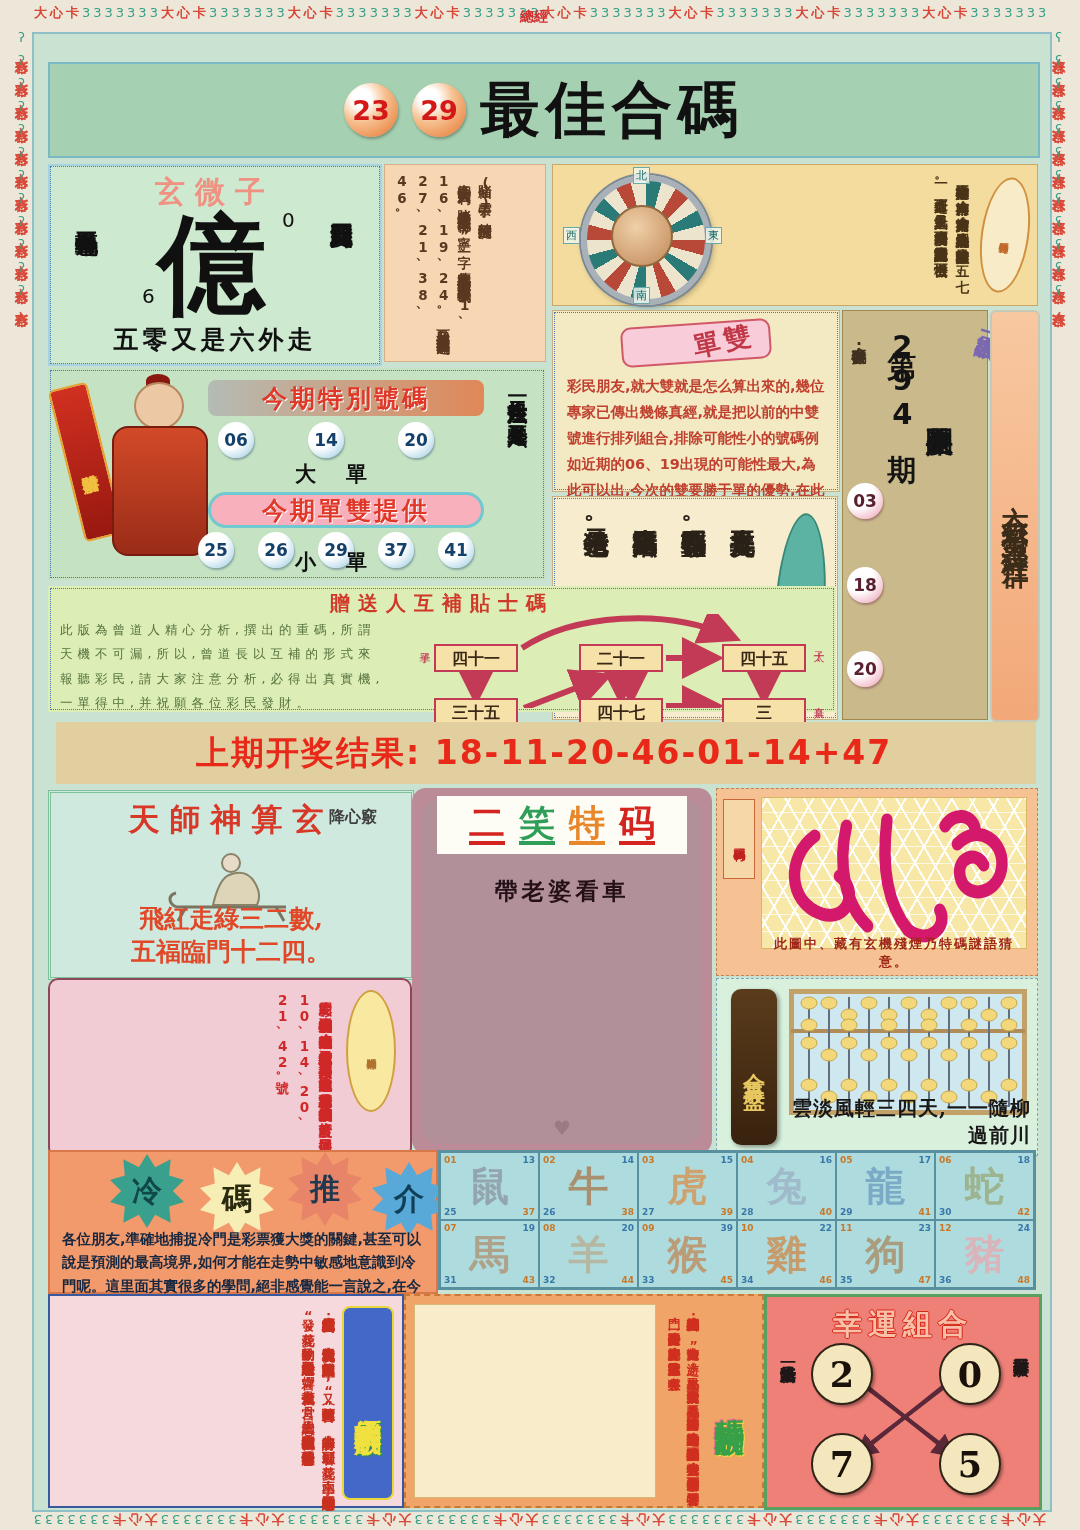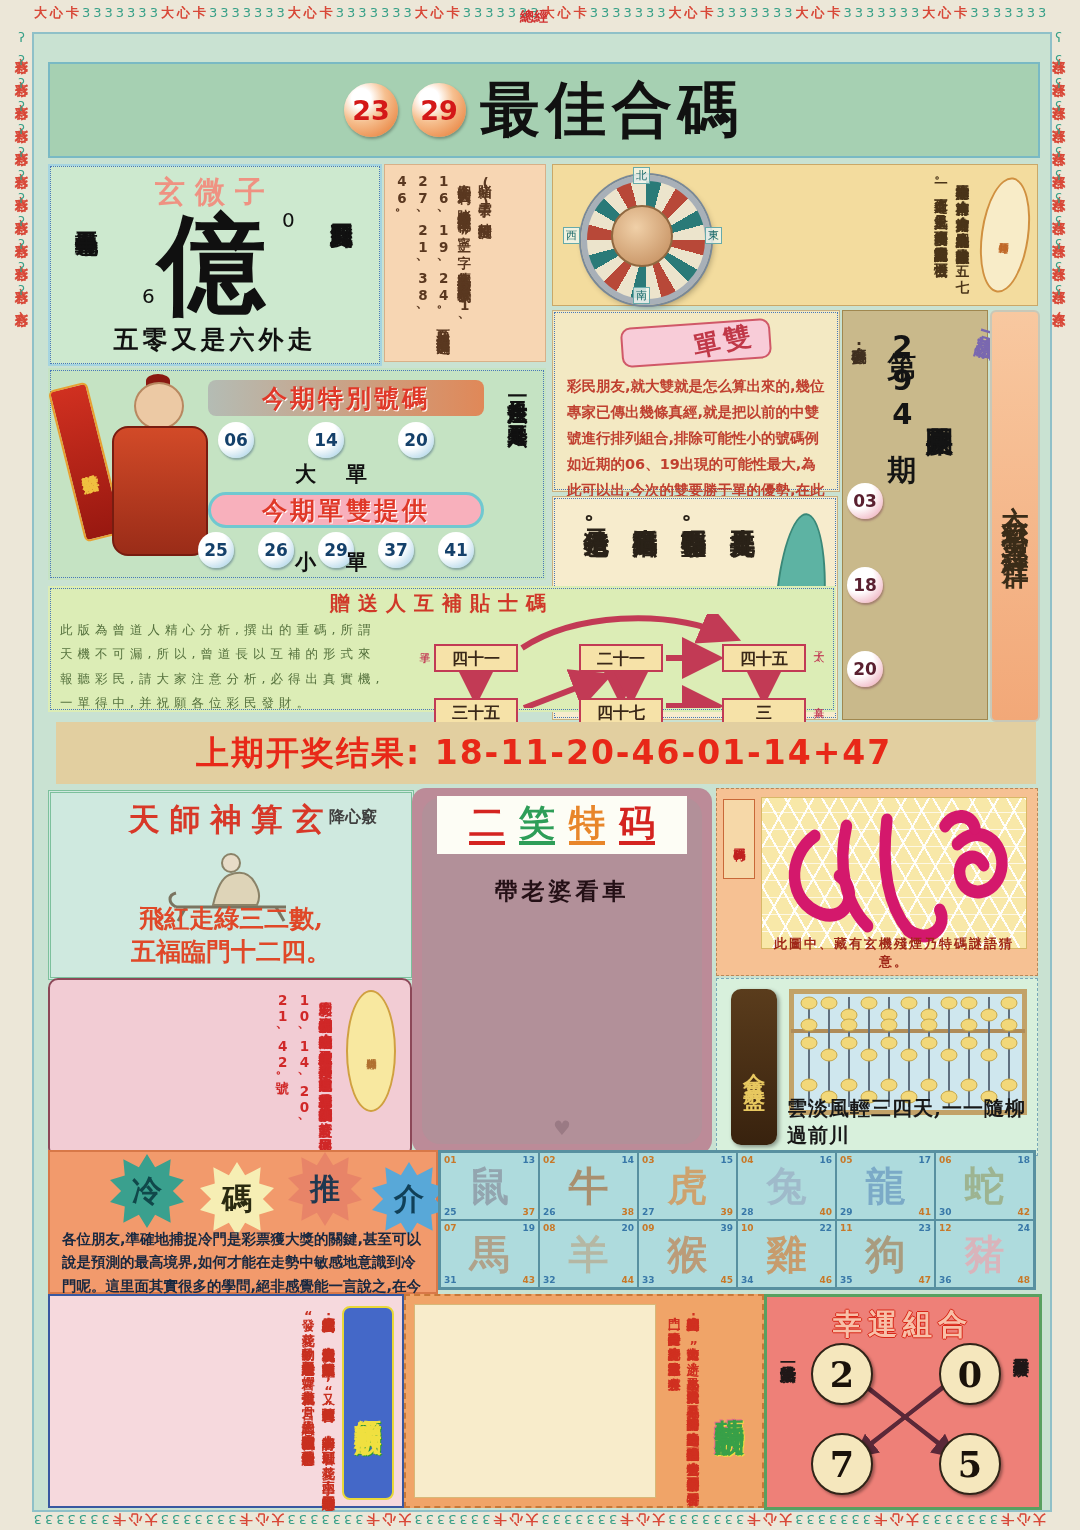--- a/index.html
+++ b/index.html
@@ -144,21 +144,21 @@
        repeating-linear-gradient(-60deg,transparent 0 18px,rgba(255,255,255,.95) 18px 20px),
        repeating-linear-gradient(0deg,transparent 0 16px,rgba(255,255,255,.7) 16px 17px);}
   .mos-corner{left:6px;top:10px;width:30px;height:78px;background:#f6d8a8;border:1px solid #c86838;
       display:flex;align-items:center;justify-content:center;}
   .mos-corner span{writing-mode:vertical-rl;text-orientation:upright;font-size:12px;color:#c02020;font-weight:bold;}
   .mos-cap{left:44px;bottom:4px;right:10px;text-align:center;font-size:13px;font-weight:bold;color:#a02818;letter-spacing:2px;}
   
   .aba-plaque{left:14px;top:10px;width:46px;height:156px;background:linear-gradient(#5a3c1c,#38220e);border-radius:10px;
       display:flex;align-items:center;justify-content:center;box-shadow:2px 2px 4px rgba(0,0,0,.4);}
   .aba-plaque span{writing-mode:vertical-rl;text-orientation:upright;color:#e8c860;font-size:22px;font-weight:bold;letter-spacing:8px;}
-  .aba-cap{left:70px;bottom:6px;right:6px;font-size:20px;font-weight:bold;color:#181818;text-align:left;letter-spacing:1px;}
+  .aba-cap{left:70px;bottom:6px;right:6px;font-size:20px;font-weight:bold;color:#181818;text-align:right;letter-spacing:1px;}
   
   .star{position:absolute;width:74px;height:74px;display:flex;align-items:center;justify-content:center;
      clip-path:polygon(50% 0%,61% 18%,82% 7%,80% 29%,100% 35%,85% 50%,100% 65%,80% 71%,82% 93%,61% 82%,50% 100%,39% 82%,18% 93%,20% 71%,0% 65%,15% 50%,0% 35%,20% 29%,18% 7%,39% 18%);}
   .star b{font-size:30px;}
   .st1{left:60px;top:2px;background:#3aa08e;}.st1 b{color:#10484a;}
   .st2{left:150px;top:10px;background:#f6eeb4;}.st2 b{color:#2a2a10;}
   .st3{left:238px;top:0px;background:#e88468;}.st3 b{color:#203850;}
   .st4{left:322px;top:10px;background:#58a8d8;}.st4 b{color:#104058;}
   .cold-txt{left:12px;top:76px;width:362px;font-size:14.5px;font-weight:bold;color:#182840;line-height:1.62;}
   

